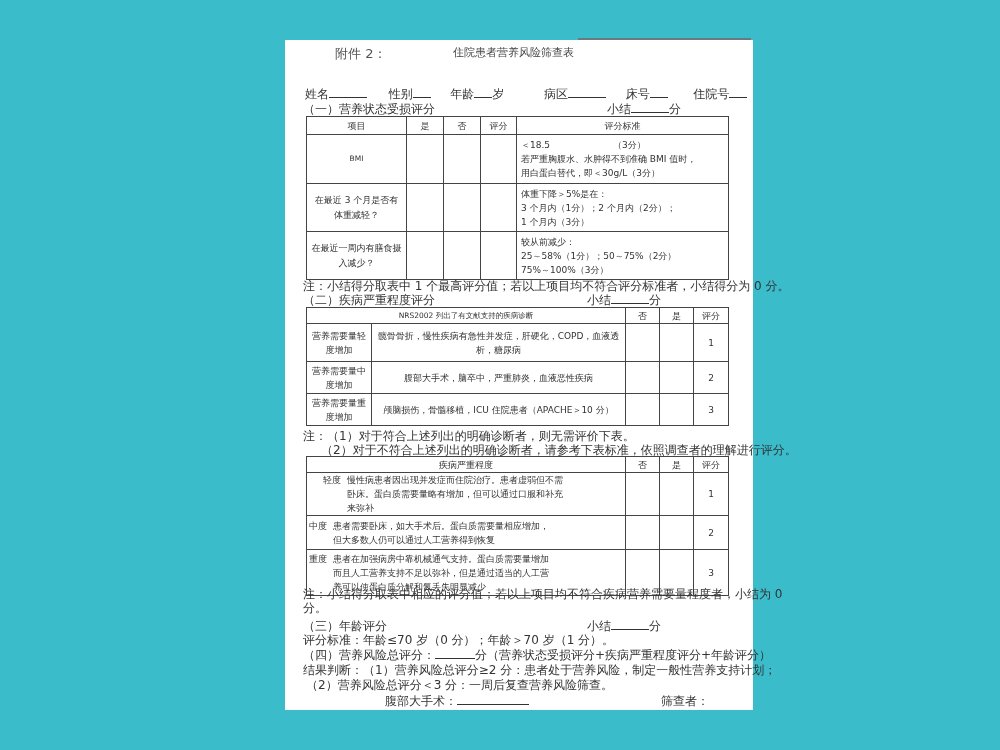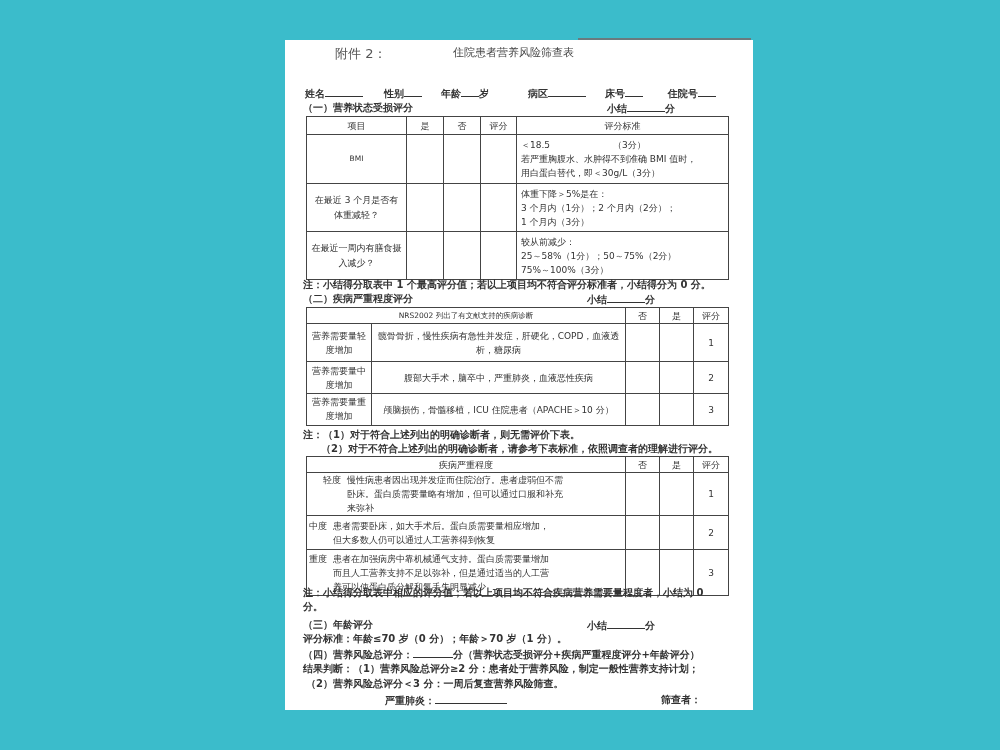--- a/index.html
+++ b/index.html
@@ -13,21 +13,21 @@
     position: absolute; left: 578px; top: 38px; width: 173px; height: 2px;
     background: #6a7a7e;
   }
   .page {
     position: absolute; left: 285px; top: 40px; width: 468px; height: 670px;
     background: #ffffff;
   }
   .abs { position: absolute; white-space: nowrap; }
   .title-annex { left: 50px; top: 5px; font-size: 13px; color: #555; }
   .title-main { left: 168px; top: 5px; font-size: 11px; color: #444; }
-  .line { font-size: 10px; color: #333; font-weight: bold; }
+  .line { font-size: 12px; color: #333; }
   .u { display: inline-block; border-bottom: 1px solid #333; height: 10px; vertical-align: baseline; }
   table.tbl {
     position: absolute; border-collapse: collapse; table-layout: fixed;
     font-size: 9px; color: #333;
   }
   table.tbl td {
     border: 1px solid #444; padding: 0 4px; vertical-align: middle; line-height: 14px;
     overflow: hidden;
   }
   .c { text-align: center; }
@@ -147,21 +147,21 @@
       <td class="c">1</td>
     </tr>
     <tr style="height:32px;">
       <td class="c" style="white-space:normal; padding:0 2px;">营养需要量中度增加</td>
       <td class="c" style="white-space:normal;">腹部大手术，脑卒中，严重肺炎，血液恶性疾病</td>
       <td></td>
       <td></td>
       <td class="c">2</td>
     </tr>
     <tr style="height:32px;">
-      <td class="c" style="white-space:normal; padding:0 2px;font-family:Liberation Mono, monospace;">营养需要量重度增加</td>
+      <td class="c" style="white-space:normal; padding:0 2px;">营养需要量重度增加</td>
       <td class="c" style="white-space:normal;">颅脑损伤，骨髓移植，ICU 住院患者（APACHE＞10 分）</td>
       <td></td>
       <td></td>
       <td class="c">3</td>
     </tr>
   </tbody>
     </table>
 
   <div class="abs line" style="left:18px; top:388px;">注：（1）对于符合上述列出的明确诊断者，则无需评价下表。</div>
   <div class="abs line" style="left:36px; top:402px;">（2）对于不符合上述列出的明确诊断者，请参考下表标准，依照调查者的理解进行评分。</div>
@@ -216,18 +216,18 @@
   </div>
   <div class="abs line" style="left:18px; top:592px;">评分标准：年龄≤70 岁（0 分）；年龄＞70 岁（1 分）。</div>
 
   <div class="abs line" style="left:18px; top:607px;">
     <span>（四）营养风险总评分：</span><span class="u" style="width:40px;"></span><span>分（营养状态受损评分+疾病严重程度评分+年龄评分）</span>
   </div>
   <div class="abs line" style="left:18px; top:622px;">结果判断：（1）营养风险总评分≥2 分：患者处于营养风险，制定一般性营养支持计划；</div>
   <div class="abs line" style="left:21px; top:637px;">（2）营养风险总评分＜3 分：一周后复查营养风险筛查。</div>
 
   <div class="abs line" style="left:100px; top:653px;">
-    <span>严重肺炎：</span><span class="u" style="width:72px;"></span>
+    <span>腹部大手术：</span><span class="u" style="width:72px;"></span>
   </div>
   <div class="abs line" style="left:376px; top:653px;">
     <span>筛查者：</span>
   </div>
 </div>
 
 </body></html>

